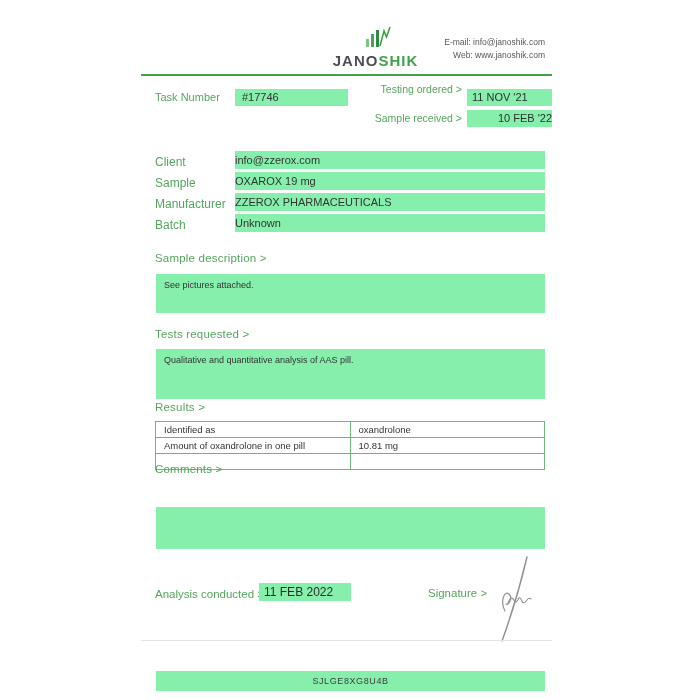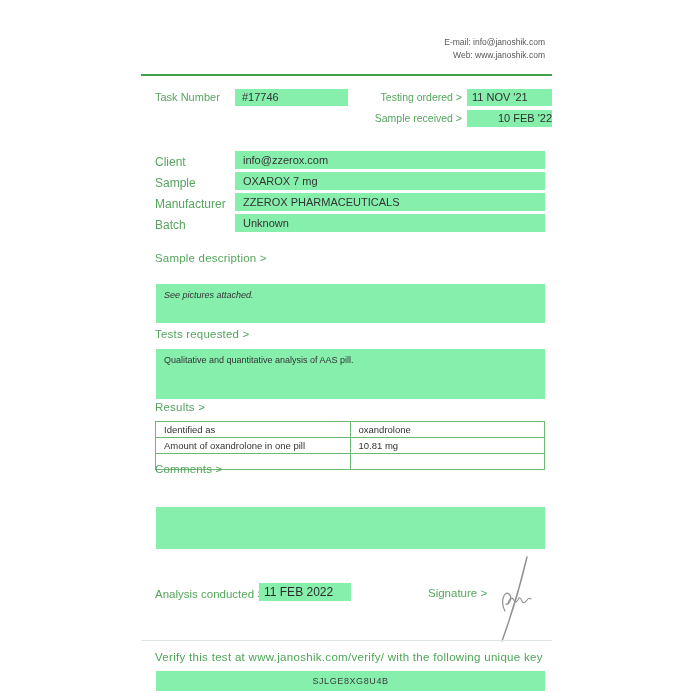--- a/index.html
+++ b/index.html
@@ -22,21 +22,21 @@
   .dark { color:#383838; }
 
   
   .task-label { position:absolute; left:15px; top:91px; }
   .task-box { left:95px; top:89px; width:113px; height:17px; font-size:11px; line-height:17px; padding-left:7px; color:#333; }
   .tr-label { position:absolute; left:200px; width:122px; text-align:right; font-size:10.5px; }
   .tr-box { left:327px; width:85px; height:17px; font-size:11px; line-height:17px; padding-left:5px; color:#2f2f2f; }
 
   
   .info-label { position:absolute; left:15px; font-size:12px; }
-  .info-box { left:95px; width:310px; height:18px; font-size:11px; line-height:18px; padding-left:8px; color:#333; }
+  .info-box { left:95px; width:310px; height:18px; font-size:11px; line-height:18px; color:#333; }
 
   .sec-head { position:absolute; left:15px; font-size:11.5px; color:#55a55e; letter-spacing:0.2px; }
   .text-box { left:16px; width:389px; font-size:9px; color:#333; padding:6px 8px; line-height:11px; }
 
   
   .rtable { position:absolute; left:15px; top:421px; width:390px; border-collapse:collapse; table-layout:fixed;padding-left:44px; }
   .rtable td { border:1px solid #6db874; height:16px; font-size:9.5px; color:#333; padding:0 0 0 8px; background:#fff; }
 
   
   .an-label { position:absolute; left:15px; top:588px; font-size:11.5px; }
@@ -49,46 +49,57 @@
   .verify { position:absolute; left:15px; top:651px; font-size:11.5px; letter-spacing:0.3px; color:#4ea558; white-space:nowrap; }
   .key-box { left:16px; top:671px; width:389px; height:20px; text-align:center; font-size:9px; line-height:20px; letter-spacing:0.6px; color:#3c3c3c; }
 </style>
 </head>
 <body>
 
 <div class="screen">
   <div class="doc">
 
 
+    <div class="logo">
+      <span>
+        <svg width="34" height="21" viewBox="0 0 34 21">
+          <rect x="7" y="13" width="3" height="8" fill="#7cc47f"></rect>
+          <rect x="12" y="8" width="3" height="13" fill="#4aa356"></rect>
+          <rect x="17" y="4" width="3" height="17" fill="#2f8a42"></rect>
+          <polyline points="21,20 25,5 27.5,11 31,1" fill="none" stroke="#3fa24b" stroke-width="1.6"></polyline>
+        </svg>
+      </span>
+      <div class="logo-word"><span class="dark">JANO</span><span class="grn">SHIK</span></div>
+    </div>
 
     <div class="contact">
       <div>E-mail: info@janoshik.com</div>
       <div>Web: www.janoshik.com</div>
     </div>
 
     <div class="rule"></div>
 
     <div class="glabel task-label">Task Number</div>
     <div class="gbox task-box">#17746</div>
-    <div class="glabel tr-label" style="top:91px;">Testing ordered &gt;</div>
+    <div class="glabel tr-label" style="top:83px;">Testing ordered &gt;</div>
     <div class="gbox tr-box" style="top:89px;">11 NOV '21</div>
     <div class="glabel tr-label" style="top:112px;">Sample received &gt;</div>
     <div class="gbox tr-box" style="top:110px;text-align:right;">10 FEB '22</div>
 
     <div class="glabel info-label" style="top:155px;">Client</div>
     <div class="gbox info-box" style="top:151px;">info@zzerox.com</div>
     <div class="glabel info-label" style="top:176px;">Sample</div>
-    <div class="gbox info-box" style="top:172px;">OXAROX 7 mg</div>
+    <div class="gbox info-box" style="top:172px;">OXAROX 19 mg</div>
     <div class="glabel info-label" style="top:197px;">Manufacturer</div>
     <div class="gbox info-box" style="top:193px;">ZZEROX PHARMACEUTICALS</div>
     <div class="glabel info-label" style="top:218px;">Batch</div>
     <div class="gbox info-box" style="top:214px;">Unknown</div>
 
     <div class="sec-head" style="top:252px;">Sample description &gt;</div>
-    <div class="gbox text-box" style="top:284px; height:39px;font-style:italic;"><span>See pictures attached.</span></div>
+    <div class="gbox text-box" style="top:274px; height:39px;"><span>See pictures attached.</span></div>
 
     <div class="sec-head" style="top:328px;">Tests requested &gt;</div>
     <div class="gbox text-box" style="top:349px; height:50px;"><span>Qualitative and quantitative analysis of AAS pill.</span></div>
 
     <div class="sec-head" style="top:401px;">Results &gt;</div>
     <table class="rtable">
       <tbody>
           <tr>
         <td>Identified as</td>
         <td>oxandrolone</td>
@@ -112,17 +123,16 @@
     <div class="glabel sig-label">Signature &gt;</div>
     <div class="sig">
       <svg width="46" height="90" viewBox="0 0 46 90">
         <path d="M40,3 C36,20 27,54 15,87" fill="none" stroke="#8f8f8f" stroke-width="1.4" stroke-linecap="round"></path>
         <path d="M18,57 C13,48 17,36 22,40 C26,43 22,52 19,50" fill="none" stroke="#8f8f8f" stroke-width="1.2" stroke-linecap="round"></path>
         <path d="M21,49 q3,-8 6,-3 q1,4 4,0 q1,-5 4,1 q1,4 5,-1 q2,-3 4,-1" fill="none" stroke="#8f8f8f" stroke-width="1.1" stroke-linecap="round"></path>
       </svg>
     </div>
 
     <div class="foot-line"></div>
-    <div class="verify">Verify this test at www.janoshik.com/verify/ with the following unique key</div>
     <div class="gbox key-box">SJLGE8XG8U4B</div>
 
   </div>
 </div>
 
 </body></html>

